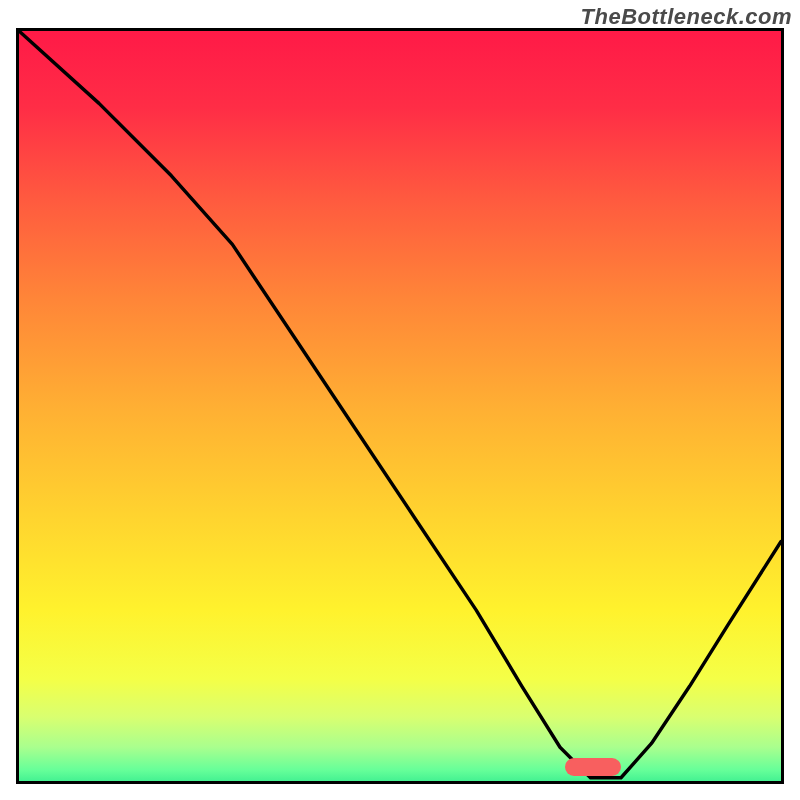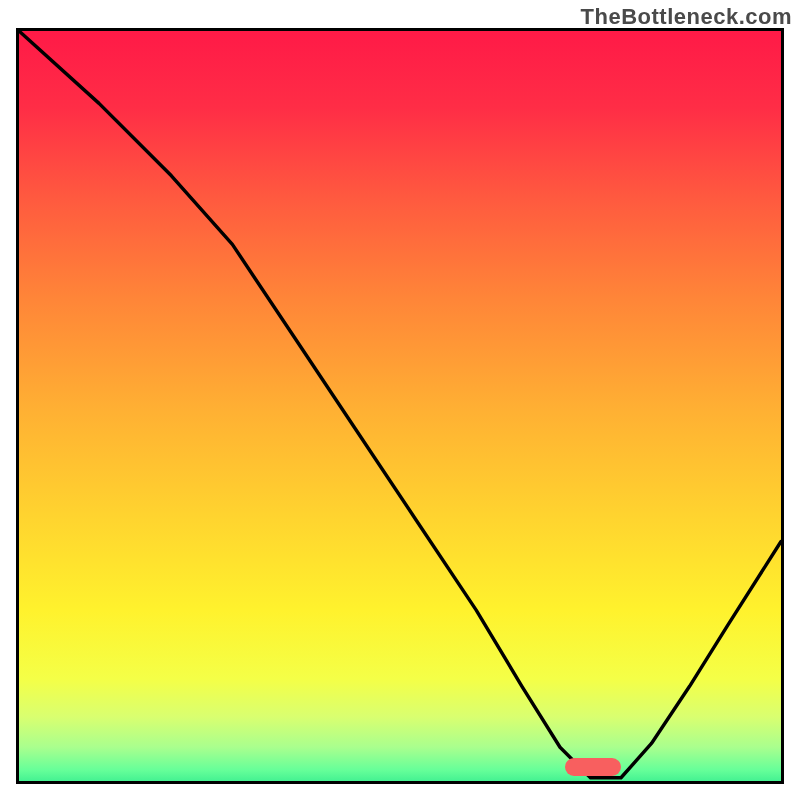--- a/index.html
+++ b/index.html
@@ -18,20 +18,21 @@
   }
   .watermark {
     position: absolute;
     top: 4px;
     right: 8px;
     font-size: 22px;
     font-weight: 600;
     color: #4a4a4a;
     letter-spacing: 0.5px;
     z-index: 30;
+    font-style: italic;
   }
   .plot {
     position: absolute;
     left: 16px;
     top: 28px;
     width: 768px;
     height: 756px;
     border: 3px solid #000000;
     box-sizing: border-box;
     overflow: hidden;

